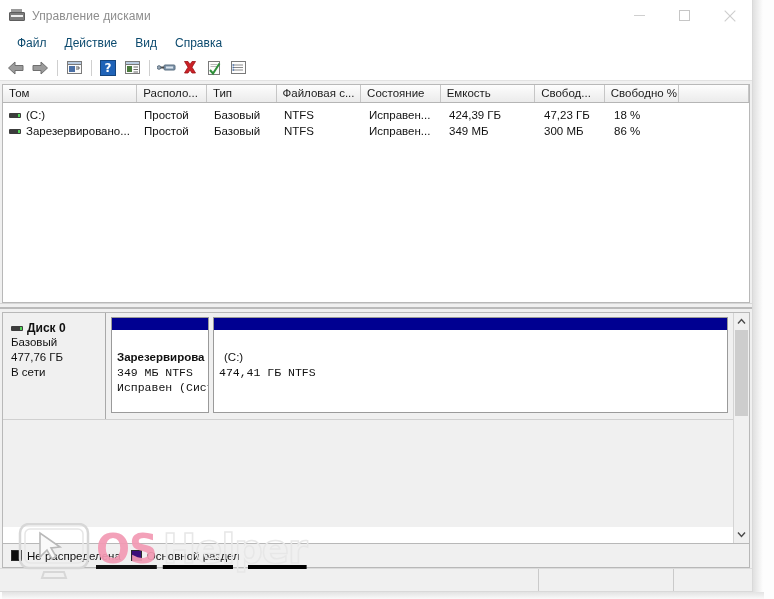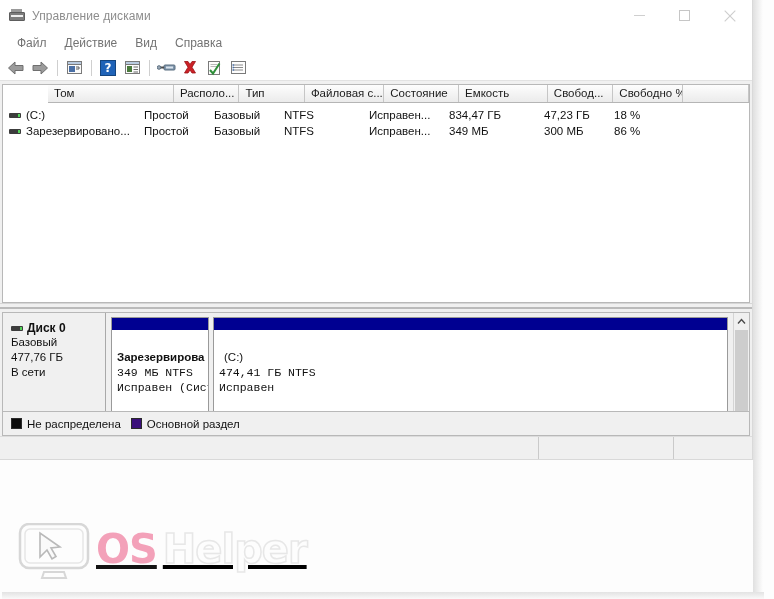--- a/index.html
+++ b/index.html
@@ -7,21 +7,21 @@
     width: 774px; height: 599px;
     background: #ffffff;
     font-family: "Liberation Sans", sans-serif;
     overflow: hidden;
   }
   #stage { position: relative; width: 774px; height: 599px; background: #fdfdfd; }
 
   
   .window {
     position: absolute; left: 0; top: 0;
-    width: 753px; height: 460px;
+    width: 753px; height: 592px;
     background: #f0f0f0;
     border: 1px solid #d9d9d9;
     border-left: none; border-top: none;
     display: flex; flex-direction: column; justify-content: space-between;
   }
   .win-shadow {
     position: absolute; left: 753px; top: 0; width: 10px; height: 592px;
     background: linear-gradient(to right, rgba(120,120,120,0.22), rgba(120,120,120,0));
     pointer-events: none;
   }
@@ -66,21 +66,21 @@
   .win-btn svg { display: block; }
 
   
   .menubar {
     height: 24px; background: #ffffff;
     display: flex; align-items: center;
     padding-left: 8px; gap: 0px;
     flex: 0 0 24px;
   }
   .menu-item {
-    font-size: 12px; color: #737373;
+    font-size: 12px; color: #0c4a6e;
     padding: 3px 9px 4px 9px; white-space: nowrap;
   }
 
   
   .toolbar {
     height: 26px; background: #ffffff;
     border-bottom: 1px solid #e2e2e2;
     display: flex; align-items: center;
     padding-left: 5px; flex: 0 0 26px;
   }
@@ -99,21 +99,21 @@
     background: #ffffff;
     border: 1px solid #b8b8b8;
     margin: 3px 2px 0 2px;
     height: 219px;
     flex: 0 0 219px;
     display: flex; flex-direction: column;
     overflow: hidden;
   }
   .lhead { display: flex; height: 18px; flex: 0 0 18px;
            background: linear-gradient(to bottom,#fbfbfb,#ededed);
-           border-bottom: 1px solid #b5b5b5; margin-left: 45px; }
+           border-bottom: 1px solid #b5b5b5; }
   .lhead .hc {
     font-size: 11.5px; color: #1b1b1b;
     padding: 2px 0 0 6px;
     border-right: 1px solid #c6c6c6;
     overflow: hidden; white-space: nowrap;
     background: linear-gradient(to bottom,#fdfdfd,#ebebeb);
   }
   .lrow { display: flex; height: 16px; align-items: center; }
   .lrow .lc {
     font-size: 11.5px; color: #111;
@@ -387,21 +387,21 @@
         <div class="lc" style="width:135px">
           <span class="vol-icon">
               <i></i>
             </span>
           <span>(C:)</span>
         </div>
         <div class="lc" style="width:70px">Простой</div>
         <div class="lc" style="width:70px">Базовый</div>
         <div class="lc" style="width:85px">NTFS</div>
         <div class="lc" style="width:80px">Исправен...</div>
-        <div class="lc" style="width:95px">834,47 ГБ</div>
+        <div class="lc" style="width:95px">424,39 ГБ</div>
         <div class="lc" style="width:70px">47,23 ГБ</div>
         <div class="lc" style="width:75px">18 %</div>
       </div>
 
       <div class="lrow">
         <div class="lc" style="width:135px">
           <span class="vol-icon">
               <i></i>
             </span>
           <span>Зарезервировано...</span>
@@ -442,21 +442,20 @@
                 <div class="pname">Зарезервирова</div>
                 <div class="pline">349 МБ NTFS</div>
                 <div class="pline">Исправен (Сист</div>
               </div>
             </div>
             <div class="part" style="flex:1 1 auto">
               <div class="band" style="background:#000091"></div>
               <div class="pbody">
                 <div class="pname plain">(C:)</div>
                 <div class="pline">474,41 ГБ NTFS</div>
-                <div class="pline">Исправен</div>
               </div>
             </div>
           </div>
         </div>
 
         <div class="disk-row" style="border-bottom:none">
           <div class="nomedia"></div>
         </div>
 
       </div>

